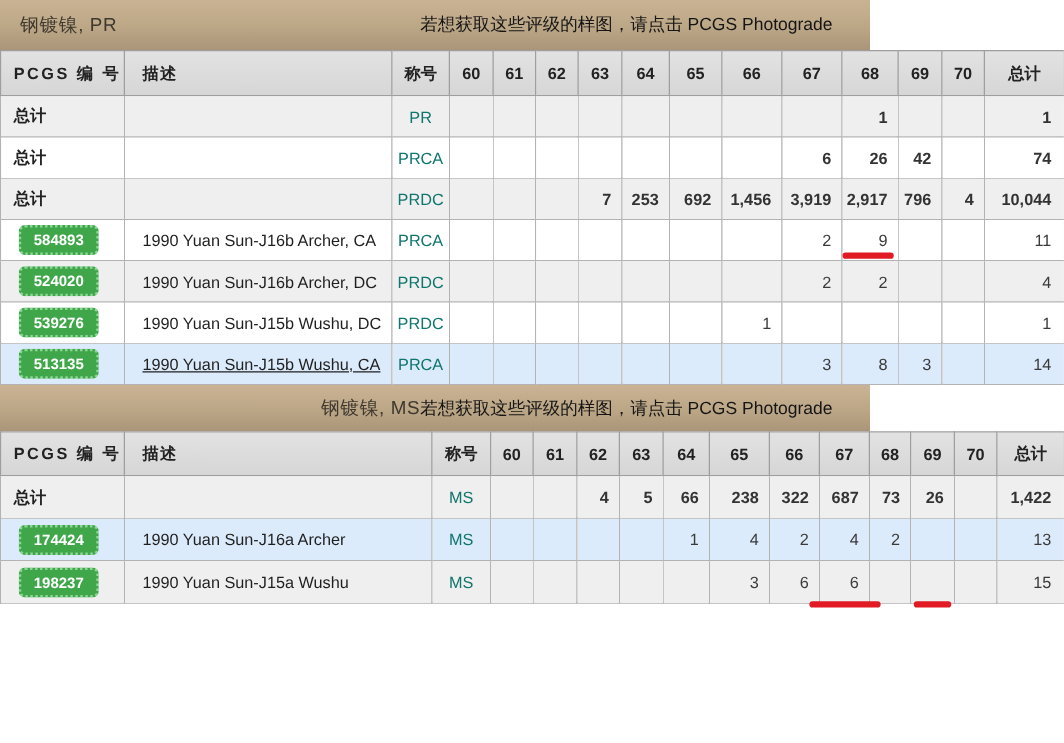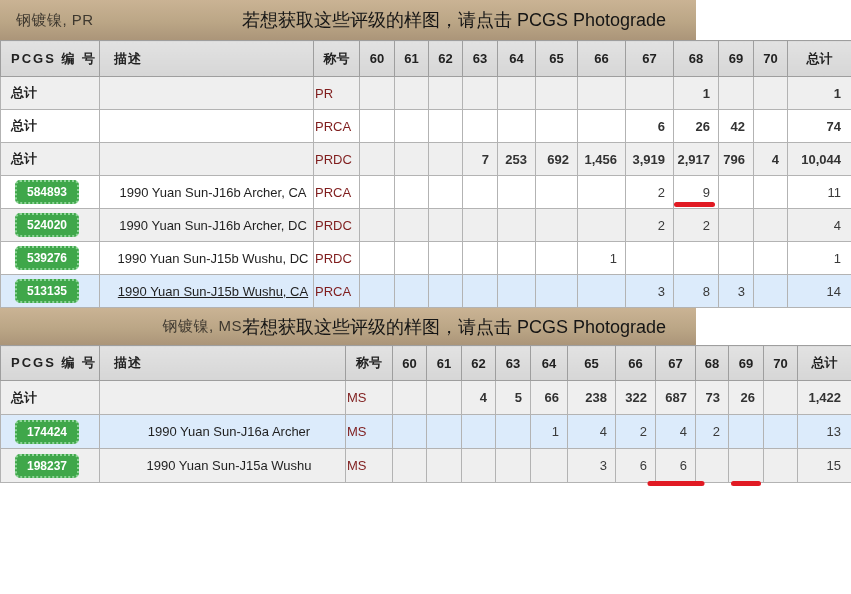--- a/index.html
+++ b/index.html
@@ -11,21 +11,21 @@
   .section{width:696px;}
   .title-bar{
     box-sizing:border-box;
     background:linear-gradient(to bottom,#cab394 0%,#bba686 55%,#ab9579 100%);
     display:flex;align-items:center;justify-content:space-between;
     padding:0 16px 0 16px;
   }
   .section-pr .title-bar{height:40px;}
   .section-ms .title-bar{height:37px;justify-content:flex-end;}
   .title-text{font-size:15px;color:#3e382f;letter-spacing:0.5px;}
-  .photograde-note{font-size:18px;color:#151515;cursor:pointer;padding-right:14px;}
+  .photograde-note{font-size:14px;color:#151515;cursor:pointer;padding-right:14px;}
   table{border-collapse:collapse;table-layout:fixed;width:851px;}
   th,td{box-sizing:border-box;overflow:visible;}
   thead th{
     background:linear-gradient(to bottom,#e2e2e2,#d6d6d6);
     border:1px solid #9e9e9e;
     font-size:13px;color:#222;font-weight:bold;
     height:36px;text-align:center;white-space:nowrap;
   }
   .section-ms thead th{height:35px;}
   thead th.col-number{text-align:left;padding-left:10px;letter-spacing:2px;}
@@ -33,23 +33,23 @@
   tbody td{
     border:1px solid #b3b3b3;
     font-size:13px;color:#3a3a3a;
     height:33px;background:#ffffff;position:relative;
   }
   .section-ms tbody td{height:34px;}
   tr.stripe td{background:#efefef;}
   tr.hl td{background:#dcebfb;}
   td.cell-number{padding-left:10px;text-align:left;}
   td.cell-number .total-label{font-weight:bold;color:#222;}
-  td.cell-desc{padding-left:14px;text-align:center;color:#1f1f1f;white-space:nowrap;}
+  td.cell-desc{padding-left:14px;text-align:left;color:#1f1f1f;white-space:nowrap;}
   td.cell-desc.link span{text-decoration:underline;cursor:pointer;}
-  td.cell-desig{color:#7f1d1d;}
+  td.cell-desig{text-align:center;color:#0f766e;}
   td.cell-grade,td.cell-total{text-align:right;padding-right:8px;}
   td.cell-total{padding-right:10px;}
   tr.total-row td.cell-grade,tr.total-row td.cell-total{font-weight:bold;color:#333;}
   .cert-btn{
     display:inline-block;box-sizing:border-box;
     min-width:64px;text-align:center;
     background:#3fa74a;
     border:2px dotted #8ed598;
     border-radius:5px;
     color:#ffffff;font-size:12px;font-weight:bold;

